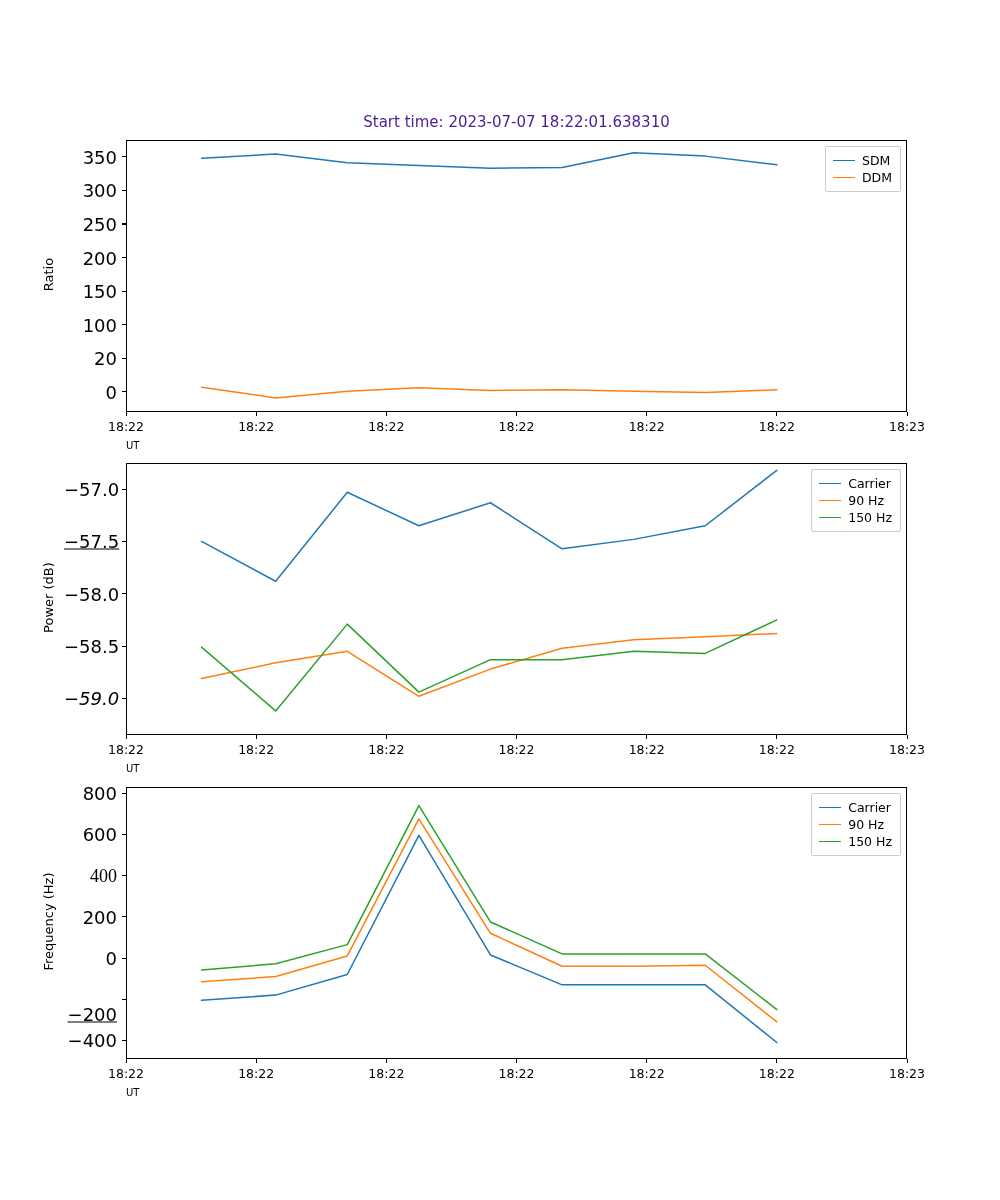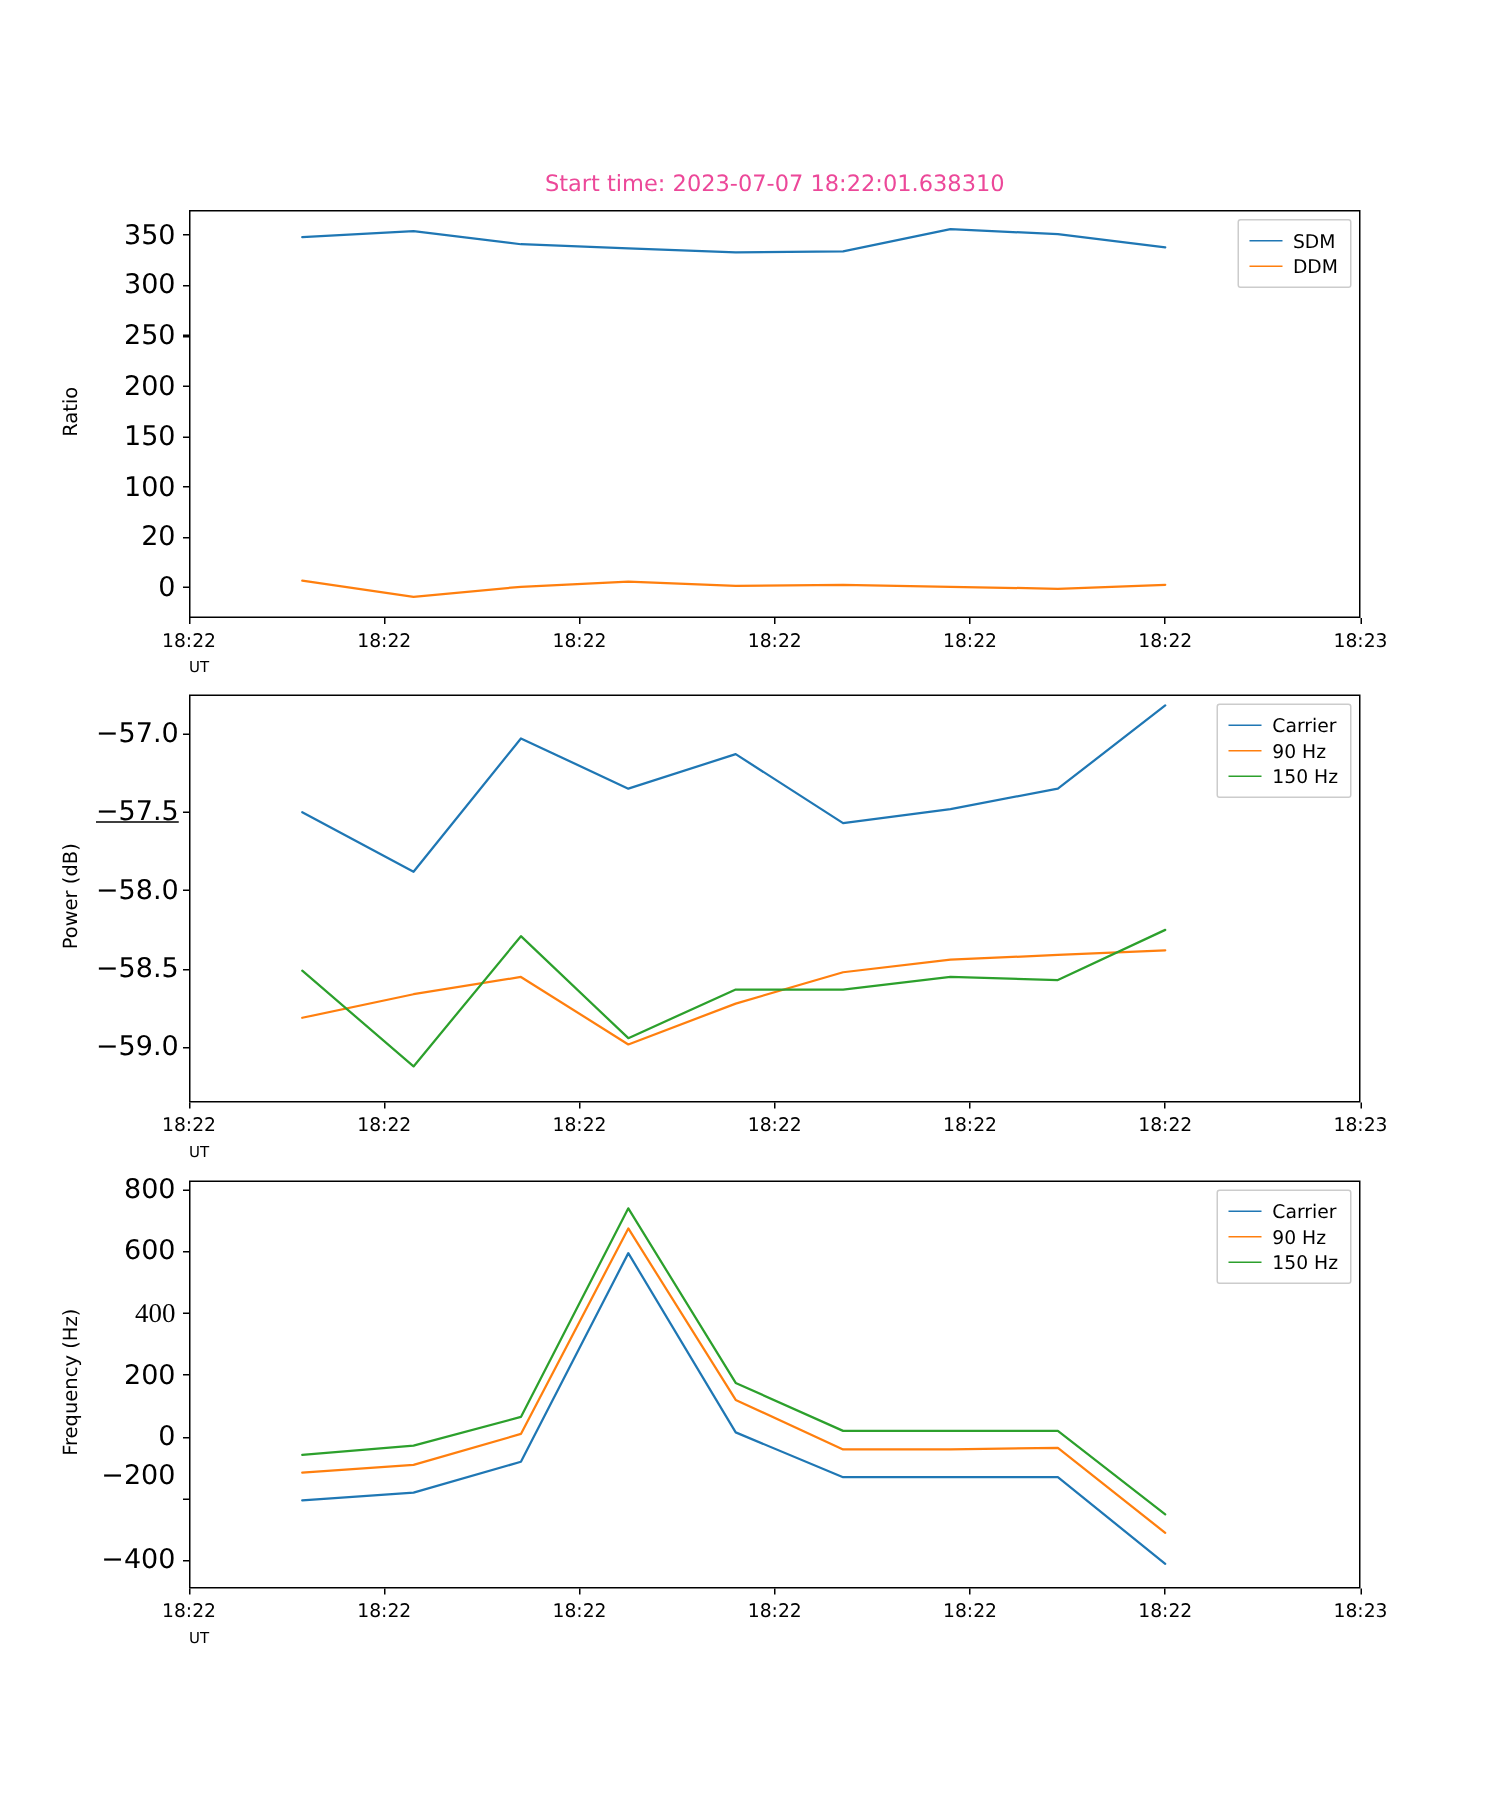--- a/index.html
+++ b/index.html
@@ -20,21 +20,21 @@
     height: 1200px;
   }
   .panel {
     position: absolute;
   }
   .plot-title {
     position: absolute;
     width: 100%;
     text-align: center;
     font-size: 15px;
-    color: #ec4899;
+    color: #4c1d95;
     top: -27px;
     left: 0;
   }
   .axes-frame {
     position: absolute;
     left: 0;
     top: 0;
     width: 100%;
     height: 100%;
     border: 1.1px solid #000000;
@@ -173,21 +173,21 @@
       <div class="tick-label-x" style="left: 260.333px; top: 279px;">18:22</div>
       <div class="tick-mark-x" style="left: 390px; top: 272px;"></div>
       <div class="tick-label-x" style="left: 390.5px; top: 279px;">18:22</div>
       <div class="tick-mark-x" style="left: 520.167px; top: 272px;"></div>
       <div class="tick-label-x" style="left: 520.667px; top: 279px;">18:22</div>
       <div class="tick-mark-x" style="left: 650.333px; top: 272px;"></div>
       <div class="tick-label-x" style="left: 650.833px; top: 279px;">18:22</div>
       <div class="tick-mark-x" style="left: 780.5px; top: 272px;"></div>
       <div class="tick-label-x" style="left: 781px; top: 279px;">18:23</div>
       <div class="tick-mark-y" style="top: 234.885px; left: -4px;"></div>
-      <div class="tick-label-y" style="top: 235.385px; left: -62px; width: 53px;">−59.0</div>
+      <div class="tick-label-y" style="top: 235.385px; left: -62px; width: 53px; font-style: italic;">−59.0</div>
       <div class="tick-mark-y" style="top: 182.577px; left: -4px;"></div>
       <div class="tick-label-y" style="top: 183.077px; left: -62px; width: 53px;">−58.5</div>
       <div class="tick-mark-y" style="top: 130.269px; left: -4px;"></div>
       <div class="tick-label-y" style="top: 130.769px; left: -62px; width: 53px;">−58.0</div>
       <div class="tick-mark-y" style="top: 77.9615px; left: -4px;"></div>
       <div class="tick-label-y" style="top: 78.4615px; left: -62px; width: 53px; text-decoration: underline;">−57.5</div>
       <div class="tick-mark-y" style="top: 25.6538px; left: -4px;"></div>
       <div class="tick-label-y" style="top: 26.1538px; left: -62px; width: 53px;">−57.0</div>
       <div class="xlabel" style="top: 300px;">UT</div>
       <div class="ylabel" style="width: 272px; left: -214px; top: 127px;">Power (dB)</div>
@@ -223,21 +223,21 @@
       <div class="tick-label-x" style="left: 390.5px; top: 279px;">18:22</div>
       <div class="tick-mark-x" style="left: 520.167px; top: 272px;"></div>
       <div class="tick-label-x" style="left: 520.667px; top: 279px;">18:22</div>
       <div class="tick-mark-x" style="left: 650.333px; top: 272px;"></div>
       <div class="tick-label-x" style="left: 650.833px; top: 279px;">18:22</div>
       <div class="tick-mark-x" style="left: 780.5px; top: 272px;"></div>
       <div class="tick-label-x" style="left: 781px; top: 279px;">18:23</div>
       <div class="tick-mark-y" style="top: 252.955px; left: -4px;"></div>
       <div class="tick-label-y" style="top: 253.455px; left: -62px; width: 53px;">−400</div>
       <div class="tick-mark-y" style="top: 211.742px; left: -4px;"></div>
-      <div class="tick-label-y" style="top: 197px; left: -62px; width: 53px;">−200</div>
+      <div class="tick-label-y" style="top: 227px; left: -62px; width: 53px; text-decoration: underline;">−200</div>
       <div class="tick-mark-y" style="top: 170.53px; left: -4px;"></div>
       <div class="tick-label-y" style="top: 171.03px; left: -62px; width: 53px;">0</div>
       <div class="tick-mark-y" style="top: 129.318px; left: -4px;"></div>
       <div class="tick-label-y" style="top: 129.818px; left: -62px; width: 53px;">200</div>
       <div class="tick-mark-y" style="top: 88.1061px; left: -4px;"></div>
       <div class="tick-label-y" style="top: 88.6061px; left: -62px; width: 53px; font-family: Liberation Serif, serif;">400</div>
       <div class="tick-mark-y" style="top: 46.8939px; left: -4px;"></div>
       <div class="tick-label-y" style="top: 47.3939px; left: -62px; width: 53px;">600</div>
       <div class="tick-mark-y" style="top: 5.68182px; left: -4px;"></div>
       <div class="tick-label-y" style="top: 6.18182px; left: -62px; width: 53px;">800</div>

